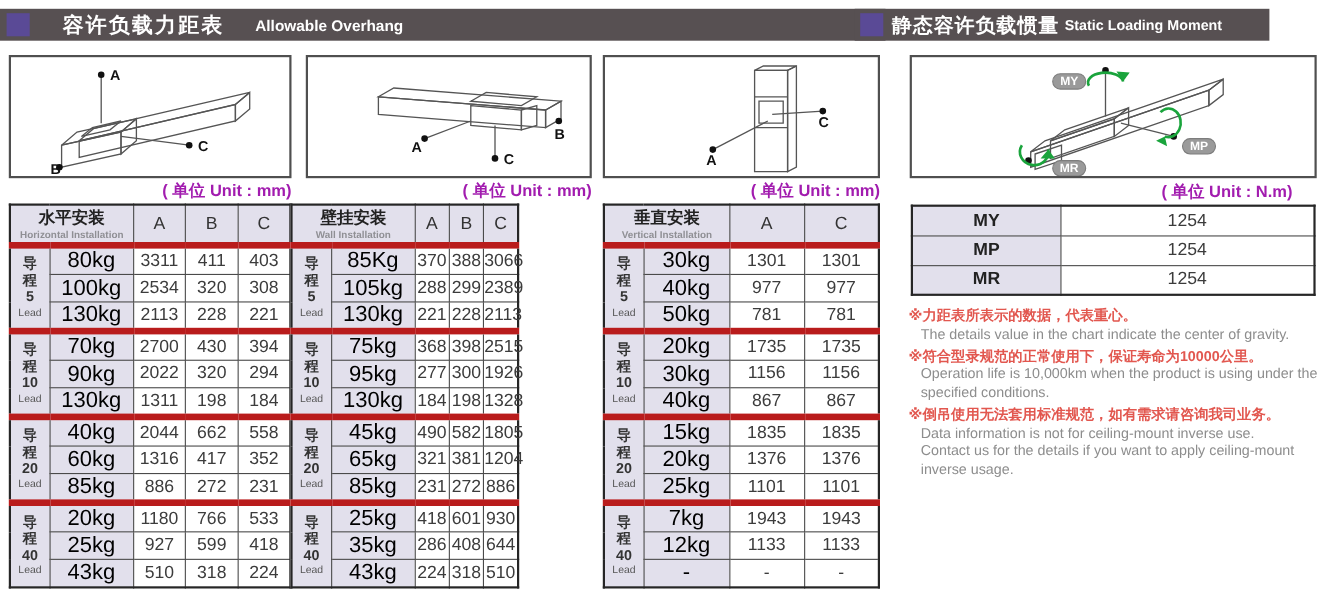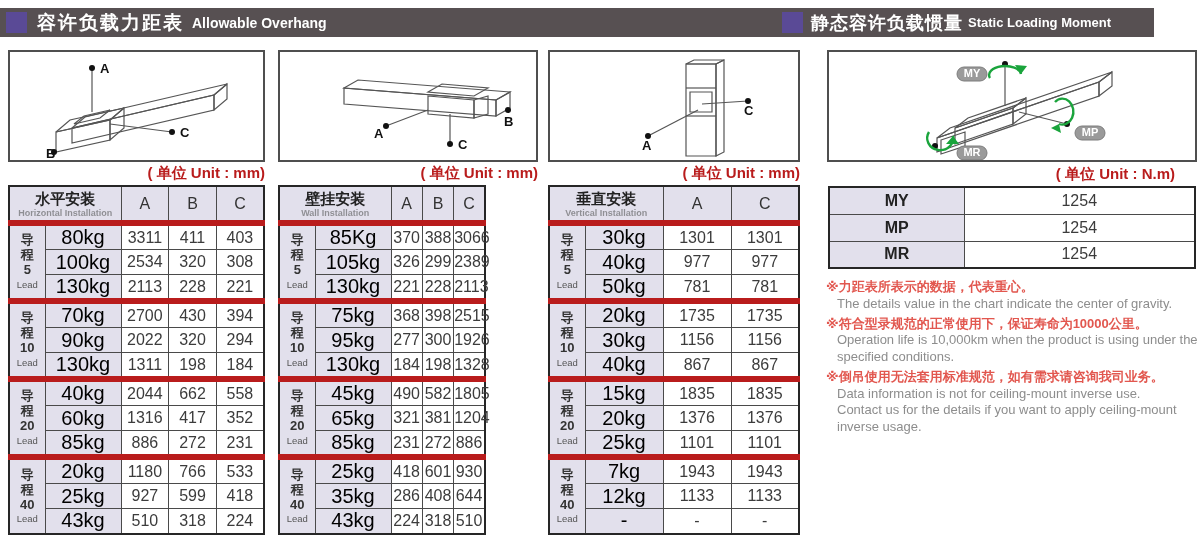--- a/index.html
+++ b/index.html
@@ -3,34 +3,34 @@
 <meta charset="utf-8">
 <style>
   * { margin:0; padding:0; box-sizing:border-box; }
   body { background:#fff; }
   .canvas { position:relative; width:1200px; height:547px; background:#fff; overflow:hidden;
             font-family:"Liberation Sans","DejaVu Sans",sans-serif; }
 
   
   .hbar { position:absolute; top:8px; height:29px; background:#575052; color:#fff;
           display:flex; align-items:center; }
-  .hbar-left  { left:0;  width:805px; }
+  .hbar-left  { left:0;  width:805px;gap:20px; }
   .hbar-right { left:777px; width:377px;text-align:right; }
   .accent { width:21px; height:21px; background:#5a4a96; margin:0 10px 0 6px; flex:0 0 auto; }
   .hbar-right .accent { margin:0 8px 0 5px; }
   .hbar-zh { font-size:19px; font-weight:bold; letter-spacing:2px; white-space:nowrap; }
   .hbar-en { font-size:14px; font-weight:bold; margin-left:8px; white-space:nowrap; }
   .hbar-right .hbar-zh { font-size:18px; letter-spacing:1px; }
   .hbar-right .hbar-en { font-size:13px; margin-left:5px; }
 
   
   .dbox { position:absolute; top:50px; height:112px; border:2px solid #4f4f4f; background:#fff; }
   .dbox svg { display:block; width:100%; height:100%; }
   .unit { position:absolute; top:164px; height:20px; font-size:15px; font-weight:bold;
-          color:#b91c1c; text-align:right; white-space:nowrap; }
+          color:#a21caf; text-align:right; white-space:nowrap; }
 
   
   .otable { position:absolute; top:185px; border-collapse:collapse; table-layout:fixed;
             background:#fff; border:2px solid #262626; }
   .otable th, .otable td { border:1px solid #4a4a4a; padding:0; text-align:center;
             vertical-align:middle; }
   .otable thead th { border-bottom:2px solid #d946ef; background:#e2e0ec; height:37px; }
   .tzh { font-size:15px; font-weight:bold; color:#222; line-height:1.15; padding-top:2px; }
   .ten { font-size:9px; color:#8f8f94; line-height:1.2; }
   .colh { font-size:16px; font-weight:normal; color:#333; }
@@ -288,21 +288,21 @@
         </tr>
       <tr>
           <td class="kg">43kg</td>
           <td class="nv">510</td>
           <td class="nv">318</td>
           <td class="nv">224</td>
         </tr>
     </tbody>
   </table>
 
-  <table class="otable" style="left:278px;width:208px;padding-left:47px;">
+  <table class="otable" style="left:264px;width:208px;padding-left:47px;">
     <colgroup>
         <col style="width:36px;">
         <col style="width:76px;">
         <col>
         <col>
         <col>
       </colgroup>
     <thead>
         <tr>
       <th colspan="2">
@@ -321,21 +321,21 @@
           <div class="lnum">5</div>
           <div class="len">Lead</div>
         </td>
         <td class="kg">85Kg</td>
         <td class="nv">370</td>
         <td class="nv">388</td>
         <td class="nv">3066</td>
       </tr>
       <tr>
           <td class="kg">105kg</td>
-          <td class="nv">326</td>
+          <td class="nv">288</td>
           <td class="nv">299</td>
           <td class="nv">2389</td>
         </tr>
       <tr>
           <td class="kg">130kg</td>
           <td class="nv">221</td>
           <td class="nv">228</td>
           <td class="nv">2113</td>
         </tr>
     </tbody>

